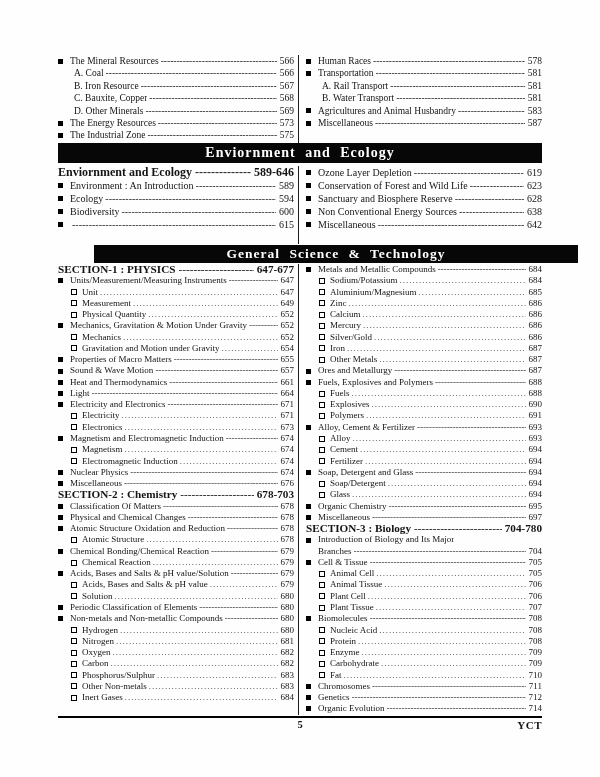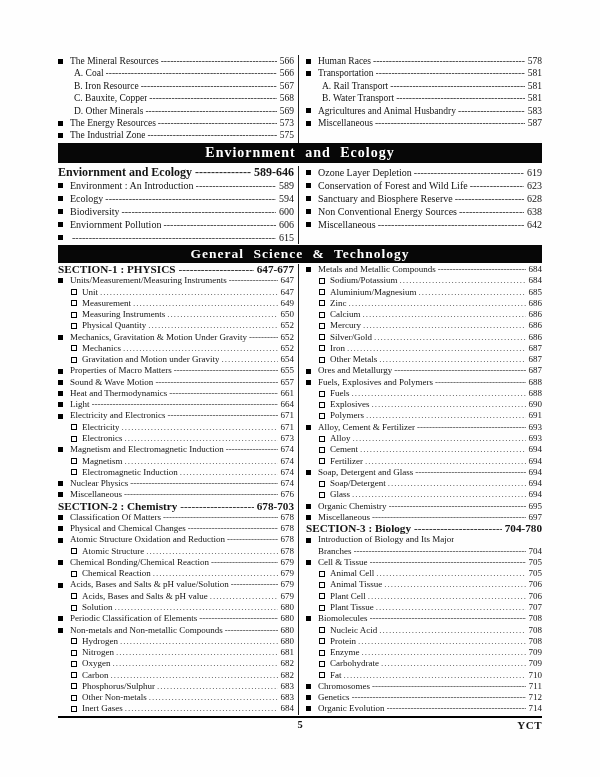--- a/index.html
+++ b/index.html
@@ -30,21 +30,21 @@
   .row.h{font-weight:bold;}
   .row.h .leader{margin:0 3px;}
   .row.h .pagenum{font-weight:bold;}
 
   
   .top-section{top:55px;height:88px;}
   .top-section .row{font-size:9.5px;line-height:12.4px;height:12.4px;}
 
   .band{position:absolute;left:58px;width:484px;background:#070707;color:#fff;text-align:center;font-weight:bold;letter-spacing:1px;word-spacing:5px;}
   .band1{top:143px;height:20px;font-size:14px;line-height:20px;}
-  .band2{top:245px;height:18px;font-size:13.5px;line-height:18px;}
+  .band2{top:245px;height:18px;font-size:13.5px;line-height:18px;margin-left:36px;}
 
   .env-section{top:166px;height:78px;}
   .env-section .row{font-size:10px;line-height:13px;height:13px;}
   .env-section .row.h{font-size:12px;}
 
   .main-section{top:264px;height:451px;}
   .main-section .row{font-size:9px;line-height:11.28px;height:11.28px;}
   .main-section .row.h{font-size:11.2px;}
 
   .footer-rule{position:absolute;top:716px;left:58px;width:484px;border-top:2.5px solid #000;height:0;}
@@ -158,26 +158,20 @@
           <span class="pagenum">594</span>
         </div>
         <div class="row r1">
           <span class="bullet sq"></span>
           <span class="label">Biodiversity</span>
           <span class="leader dash"></span>
           <span class="pagenum">600</span>
         </div>
         <div class="row r1">
           <span class="bullet sq"></span>
-          <span class="label">Enviornment Pollution</span>
-          <span class="leader dash"></span>
-          <span class="pagenum">606</span>
-        </div>
-        <div class="row r1">
-          <span class="bullet sq"></span>
           <span class="leader dash"></span>
           <span class="pagenum">615</span>
         </div>
       </div>
     <div class="col right">
         <div class="row r1">
           <span class="bullet sq"></span>
           <span class="label">Ozone Layer Depletion</span>
           <span class="leader dash"></span>
           <span class="pagenum">619</span>
@@ -228,26 +222,20 @@
           <span class="bullet osq"></span>
           <span class="label">Unit</span>
           <span class="leader dot"></span>
           <span class="pagenum">647</span>
         </div>
         <div class="row s2">
           <span class="bullet osq"></span>
           <span class="label">Measurement</span>
           <span class="leader dot"></span>
           <span class="pagenum">649</span>
-        </div>
-        <div class="row s2">
-          <span class="bullet osq"></span>
-          <span class="label">Measuring Instruments</span>
-          <span class="leader dot"></span>
-          <span class="pagenum">650</span>
         </div>
         <div class="row s2">
           <span class="bullet osq"></span>
           <span class="label">Physical Quantity</span>
           <span class="leader dot"></span>
           <span class="pagenum">652</span>
         </div>
         <div class="row b1">
           <span class="bullet sq"></span>
           <span class="label">Mechanics, Gravitation &amp; Motion Under Gravity</span>

